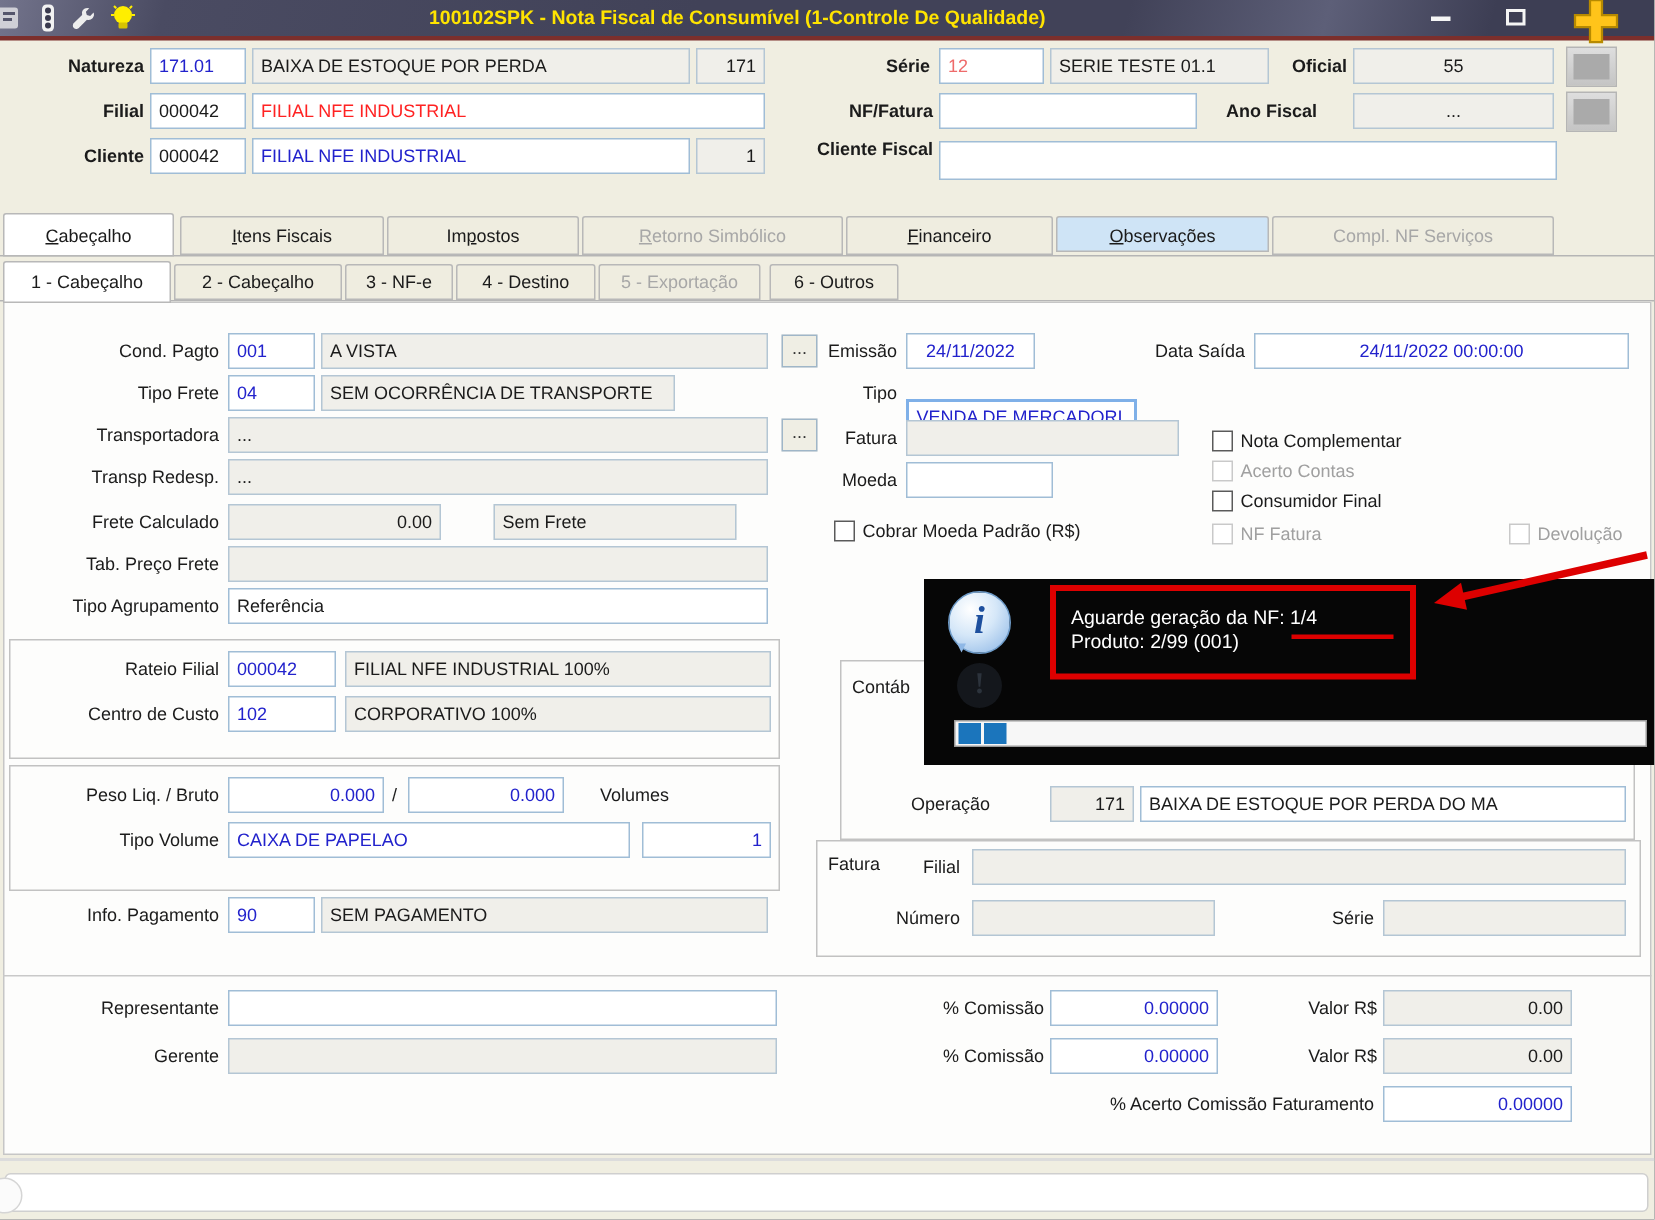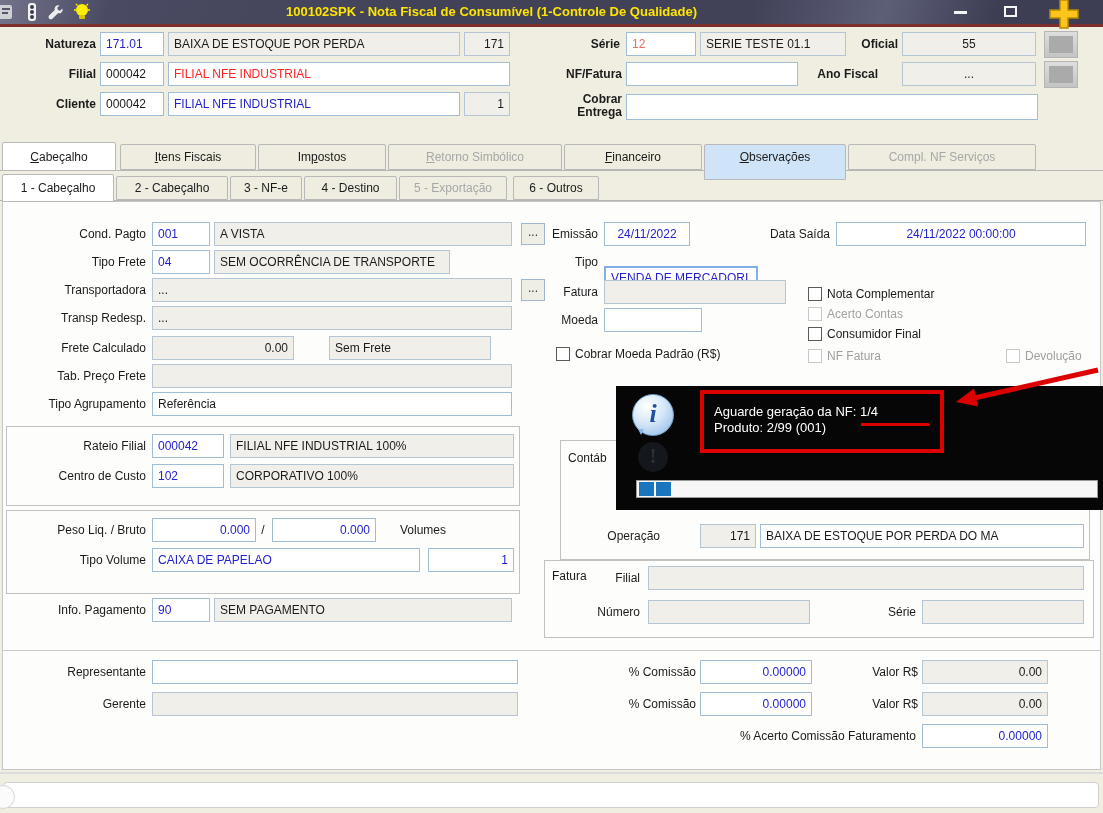--- a/index.html
+++ b/index.html
@@ -127,30 +127,30 @@
   <div class="lbl b" style="left:530px;top:62px;width:92px;">NF/Fatura</div>
   <div class="fld" style="left:626px;top:62px;width:172px;"></div>
   <div class="lbl b" style="left:800px;top:62px;width:78px;">Ano Fiscal</div>
   <div class="fld ro ctr" style="left:902px;top:62px;width:134px;">...</div>
   <div class="gbtn" style="left:1044px;top:61px;"></div>
 
   <div class="lbl b" style="left:6px;top:92px;width:90px;">Cliente</div>
   <div class="fld" style="left:100px;top:92px;width:64px;">000042</div>
   <div class="fld blue" style="left:168px;top:92px;width:292px;">FILIAL NFE INDUSTRIAL</div>
   <div class="fld ro rt" style="left:464px;top:92px;width:46px;">1</div>
-  <div class="lbl2" style="left:540px;top:93px;width:82px;">Cobrar Entrega</div>
+  <div class="lbl2" style="left:540px;top:93px;width:82px;">Cliente Fiscal</div>
   <div class="fld" style="left:626px;top:94px;width:412px;height:26px;"></div>
 
   <div class="tabline" style="left:0;top:170px;width:1103px;"></div>
   <div class="tab on" style="left:2px;top:142px;width:114px;height:29px;line-height:28px;"><span></span><u>C</u><span>abeçalho</span></div>
   <div class="tab" style="left:120px;top:144px;width:136px;height:26px;line-height:25px;"><span></span><u>I</u><span>tens Fiscais</span></div>
   <div class="tab" style="left:258px;top:144px;width:128px;height:26px;line-height:25px;"><span>Im</span><u>p</u><span>ostos</span></div>
   <div class="tab" style="left:564px;top:144px;width:138px;height:26px;line-height:25px;"><span></span><u>F</u><span>inanceiro</span></div>
   <div class="tab dis" style="left:388px;top:144px;width:174px;height:26px;line-height:25px;"><span></span><u>R</u><span>etorno Simbólico</span></div>
-  <div class="tab hl" style="left:704px;top:144px;width:142px;height:36px;line-height:25px;"><span></span><u>O</u><span>bservações</span></div>
+  <div class="tab hl" style="left:704px;top:144px;width:142px;height:24px;line-height:25px;"><span></span><u>O</u><span>bservações</span></div>
   <div class="tab dis" style="left:848px;top:144px;width:188px;height:26px;line-height:25px;"><span></span><u></u><span>Compl. NF Serviços</span></div>
 
   <div class="tabline" style="left:0;top:200px;width:1103px;"></div>
   <div class="tab on" style="left:2px;top:174px;width:112px;height:28px;line-height:26px;">1 - Cabeçalho</div>
   <div class="tab" style="left:116px;top:176px;width:112px;height:24px;line-height:23px;">2 - Cabeçalho</div>
   <div class="tab" style="left:230px;top:176px;width:72px;height:24px;line-height:23px;">3 - NF-e</div>
   <div class="tab" style="left:304px;top:176px;width:93px;height:24px;line-height:23px;">4 - Destino</div>
   <div class="tab dis" style="left:399px;top:176px;width:108px;height:24px;line-height:23px;">5 - Exportação</div>
   <div class="tab" style="left:513px;top:176px;width:86px;height:24px;line-height:23px;">6 - Outros</div>
 

